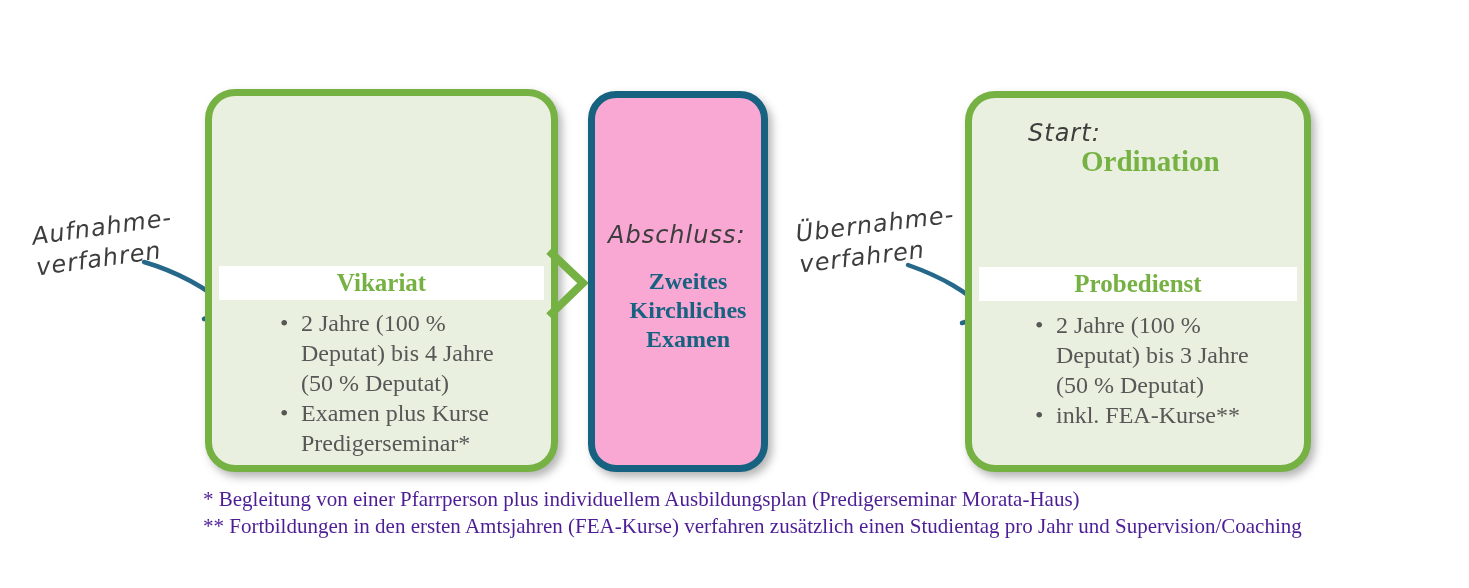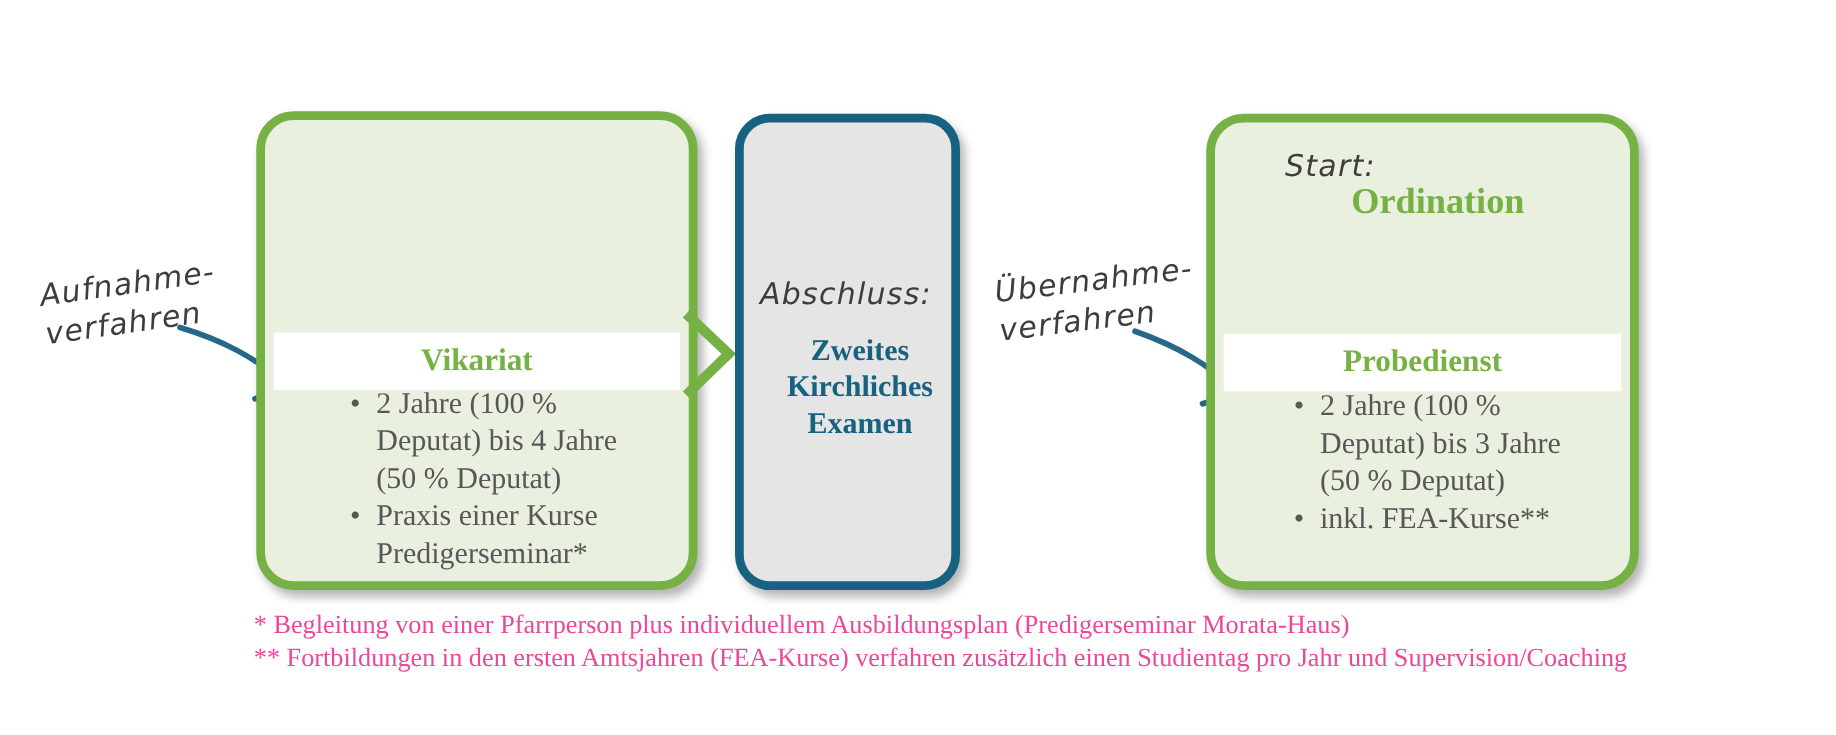--- a/index.html
+++ b/index.html
@@ -3,40 +3,40 @@
 <meta charset="utf-8">
 <style>
   html,body{margin:0;padding:0;background:#fff;}
   .stage{
     position:relative;width:1469px;height:588px;background:#ffffff;overflow:hidden;
     font-family:"Liberation Serif", serif;
   }
   .box{position:absolute;box-sizing:border-box;border-radius:30px;
     box-shadow:4px 5px 8px rgba(90,90,90,0.45);}
   .box.green{border:7px solid #76b143;background:#eaf0df;}
-  .box.teal{border:7px solid #176280;background:#e5e5e5;}
-  .band{position:absolute;left:7px;right:7px;height:46px;background:#ffffff;
+  .box.teal{border:7px solid #176280;background:#f9a8d4;}
+  .band{position:absolute;left:7px;right:7px;height:34px;background:#ffffff;
     display:flex;align-items:center;justify-content:center;}
   .band .title{font-weight:bold;font-size:25px;color:#76b143;}
   .bullets{position:absolute;color:#575757;font-size:24px;line-height:30px;}
   .bullet-row{display:flex;}
   .bullet-dot{width:21px;flex:0 0 21px;color:#575757;}
   .bullet-text{white-space:pre-line;}
   .hand{
     font-family:"DejaVu Sans", sans-serif;font-style:italic;font-size:24px;
     color:#3d3d3d;line-height:31px;letter-spacing:1px;white-space:pre-line;
   }
   .label-left{position:absolute;left:30px;top:222px;transform:rotate(-8deg);transform-origin:left top;}
   .label-right{position:absolute;left:794px;top:219px;transform:rotate(-7deg);transform-origin:left top;}
   .abschluss-label{position:absolute;left:13px;top:122px;}
   .start-label{position:absolute;left:56px;top:20px;}
   .exam-title{position:absolute;left:0;right:0;top:169px;text-align:center;
     font-weight:bold;font-size:24px;line-height:29px;color:#176280;white-space:pre-line;margin-left:20px;}
   .ordination{position:absolute;left:109px;top:47px;font-weight:bold;font-size:29px;color:#76b143;}
-  .footnotes{position:absolute;left:203px;top:486px;font-size:21px;line-height:27px;color:#ec4899;}
+  .footnotes{position:absolute;left:203px;top:486px;font-size:21px;line-height:27px;color:#4c1d95;}
   svg{position:absolute;overflow:visible;}
 </style>
 </head>
 <body>
 
 <div class="stage">
 
   <div class="hand label-left">Aufnahme-
 verfahren</div>
 
@@ -51,21 +51,21 @@
     </div>
     <div class="bullets" style="left:68px;top:212px;right:20px;">
       <div class="bullet-row">
         <span class="bullet-dot">•</span>
         <span class="bullet-text">2 Jahre (100 %
 Deputat) bis 4 Jahre
 (50 % Deputat)</span>
       </div>
       <div class="bullet-row">
         <span class="bullet-dot">•</span>
-        <span class="bullet-text">Praxis einer Kurse
+        <span class="bullet-text">Examen plus Kurse
 Predigerseminar*</span>
       </div>
     </div>
   </div>
 
   <svg style="left:543px;top:243px;" width="52" height="82" viewBox="0 0 52 82">
     <path d="M6,8 L40,40 L6,73" fill="none" stroke="#76b143" stroke-width="8" stroke-linejoin="miter"></path>
   </svg>
 
   <div class="box teal" style="left:588px;top:91px;width:180px;height:381px;border-radius:28px;">

